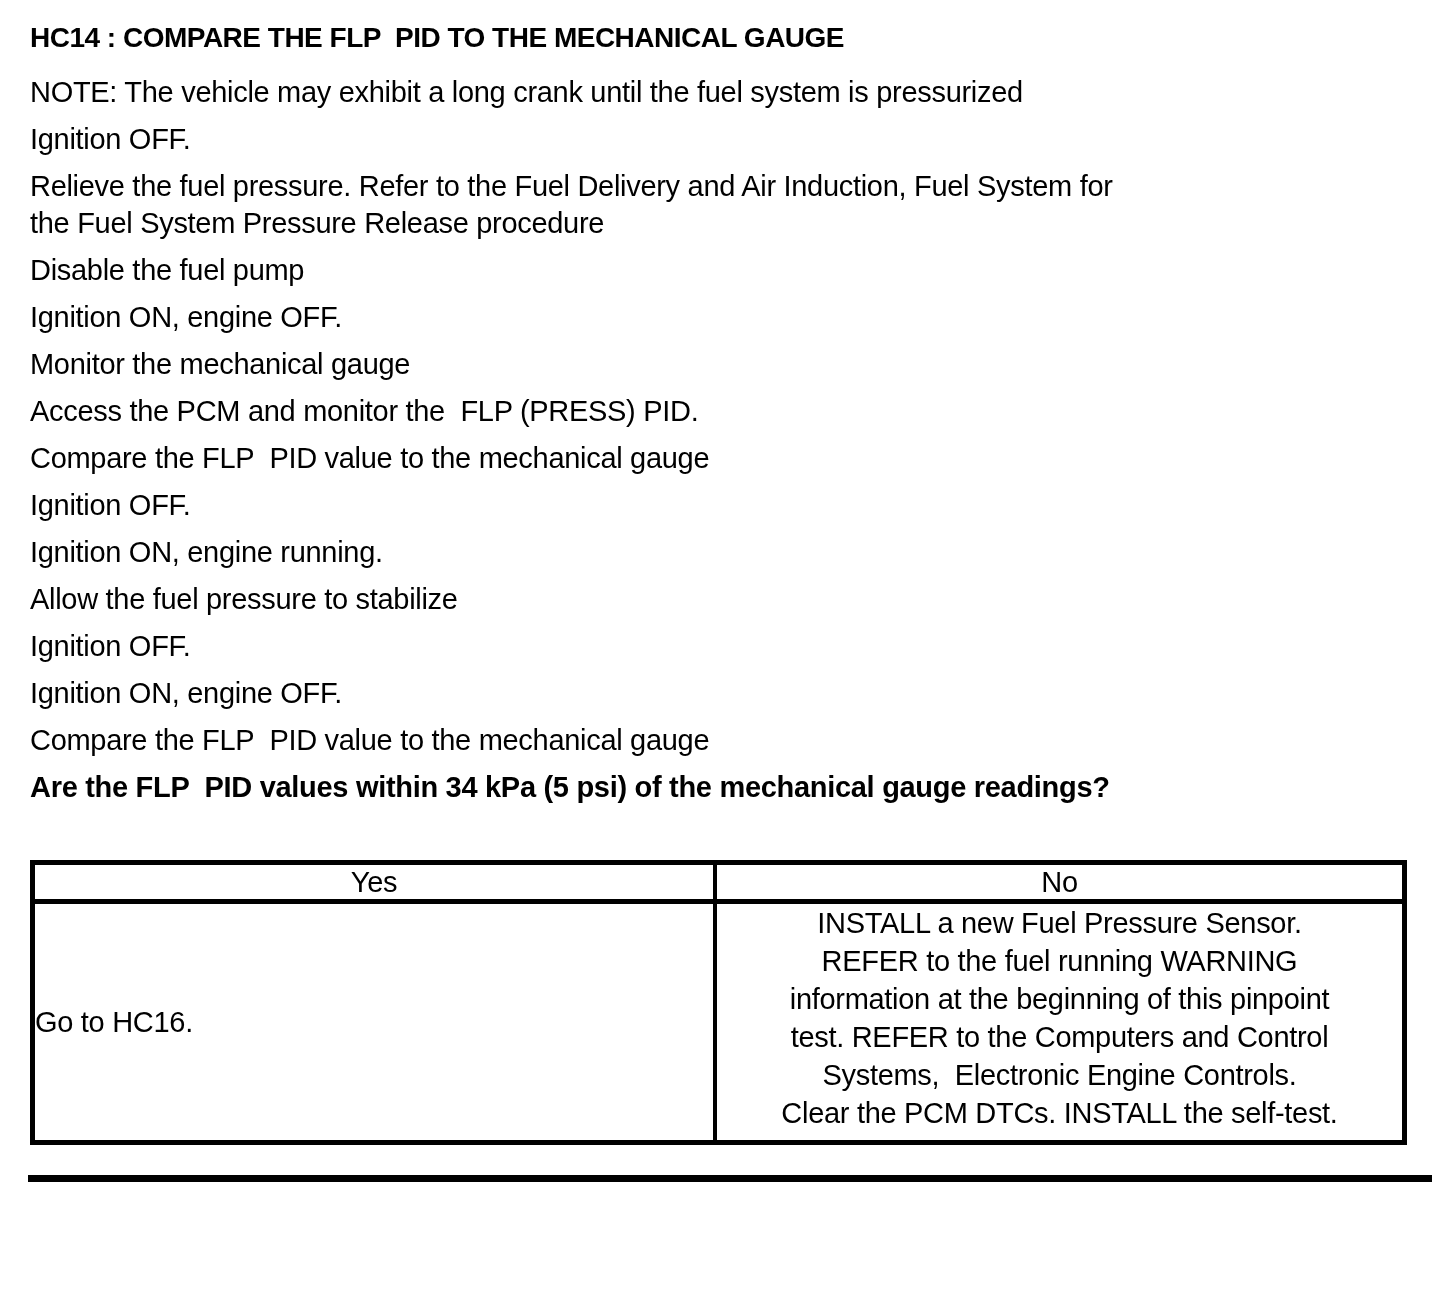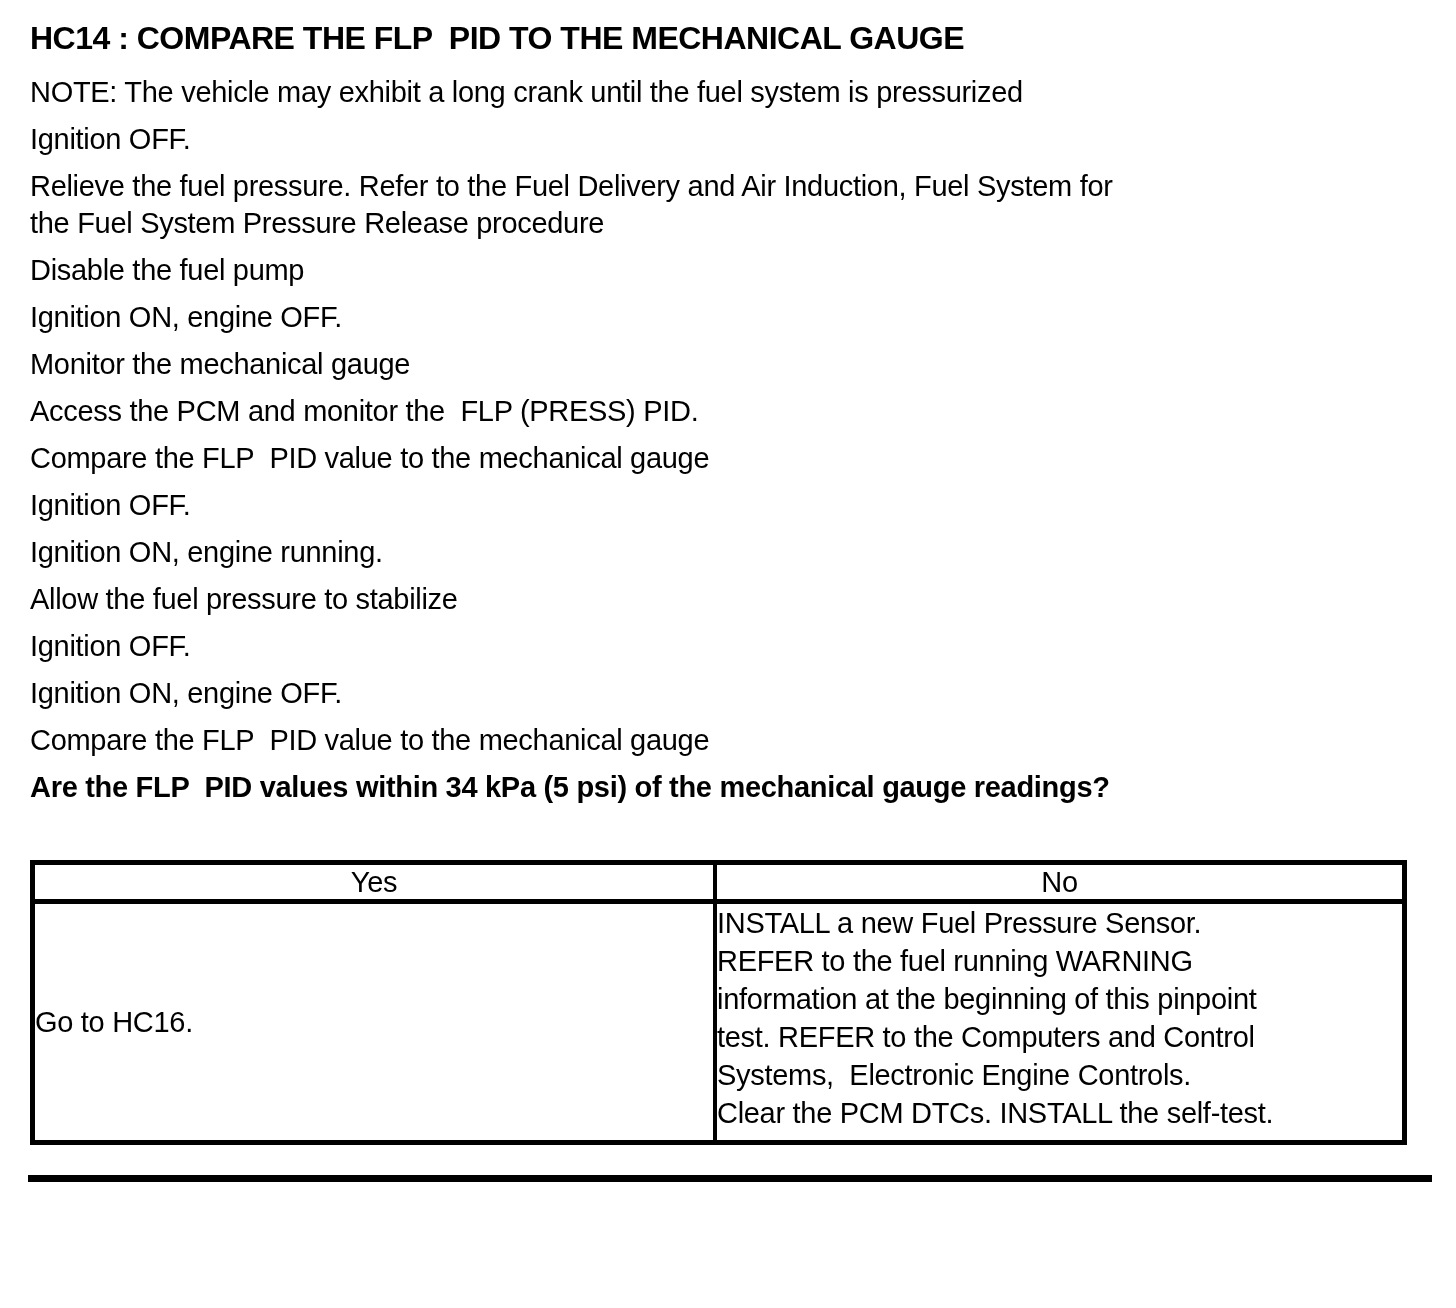--- a/index.html
+++ b/index.html
@@ -11,21 +11,21 @@
     width: 1456px;
     height: 1308px;
     color: #000000;
     font-family: "Liberation Sans", sans-serif;
     overflow: hidden;
   }
   .doc {
     padding: 22px 30px 0 30px;
   }
   .doc-title {
-    font-size: 32px;
+    font-size: 28px;
     font-weight: bold;
     letter-spacing: -0.5px;
     line-height: 32px;
     margin: 0 0 20px 0;
     white-space: pre-wrap;
   }
   p.body-line {
     font-size: 29px;
     line-height: 37px;
     margin: 0 0 10px 0;
@@ -62,20 +62,21 @@
     height: 236px;
     text-align: left;
     vertical-align: middle;
     white-space: pre-wrap;
   }
   td.no-cell {
     vertical-align: top;
     padding: 4px 2px 2px 2px;
   }
   .no-line {
+    text-align: center;
     line-height: 38px;
     white-space: pre-wrap;
   }
   .bottom-rule {
     height: 7px;
     width: 1404px;
     background: #000000;
     margin: 30px 0 0 -2px;
   }
 </style>

